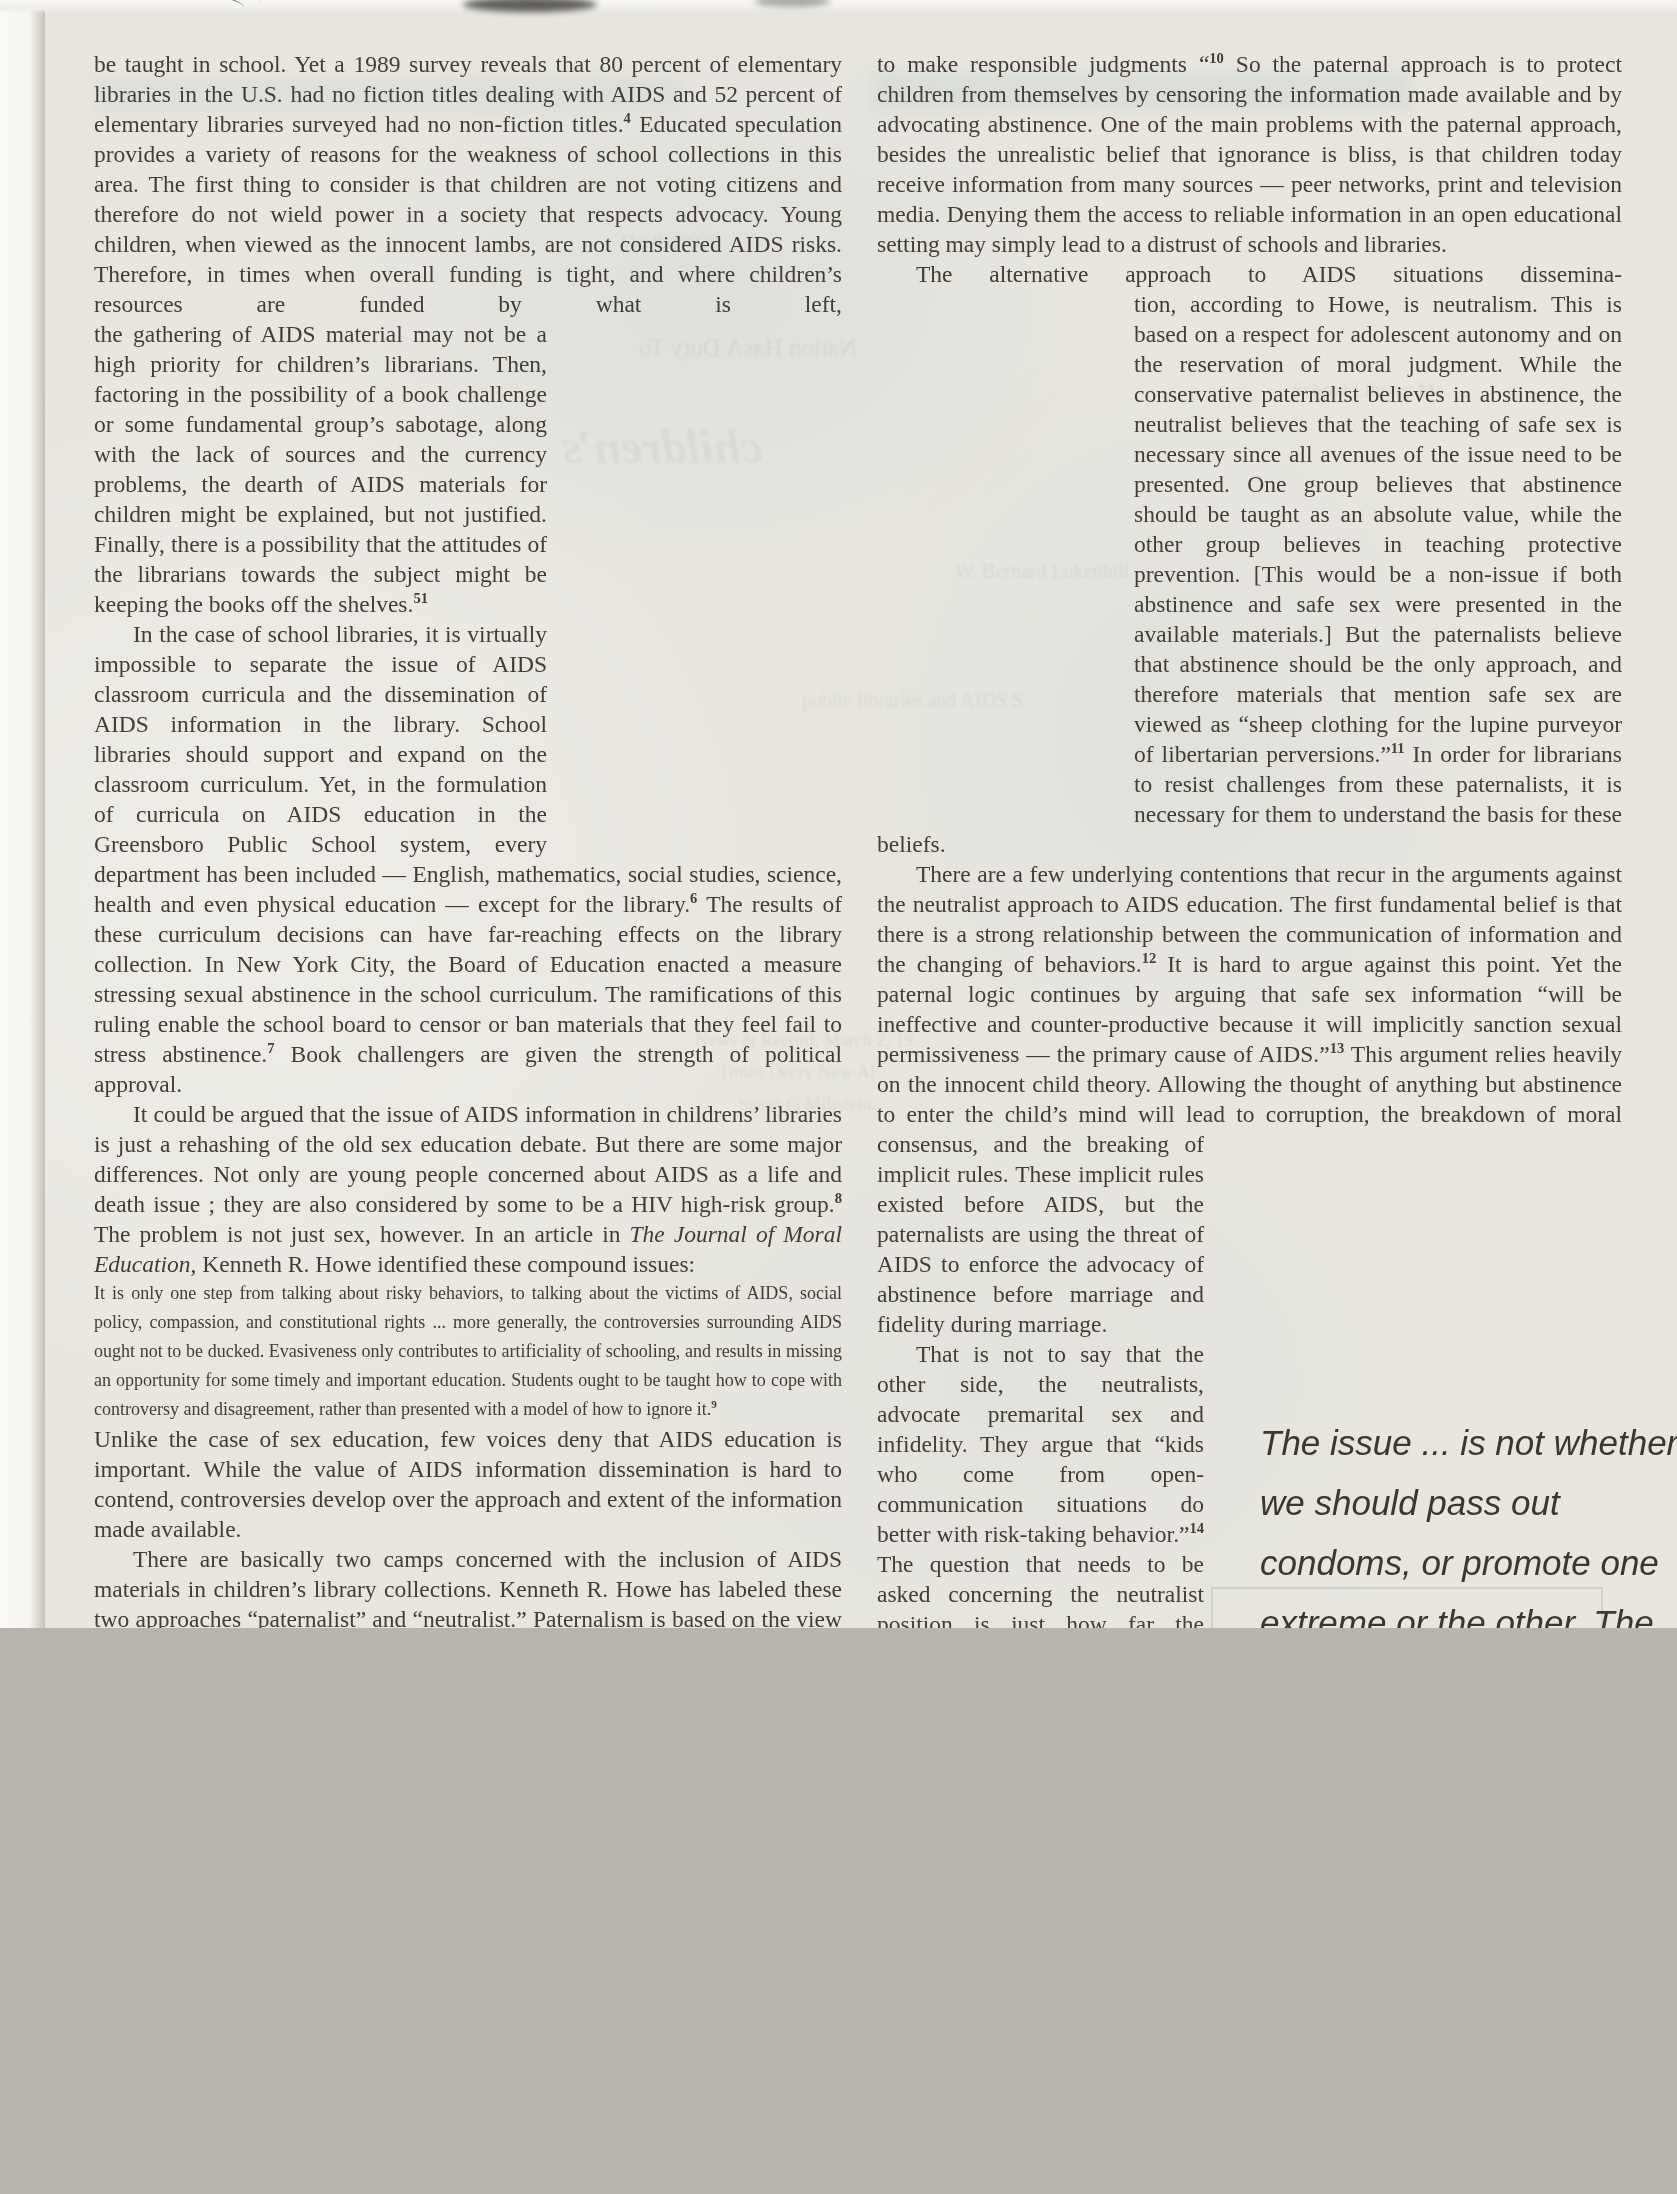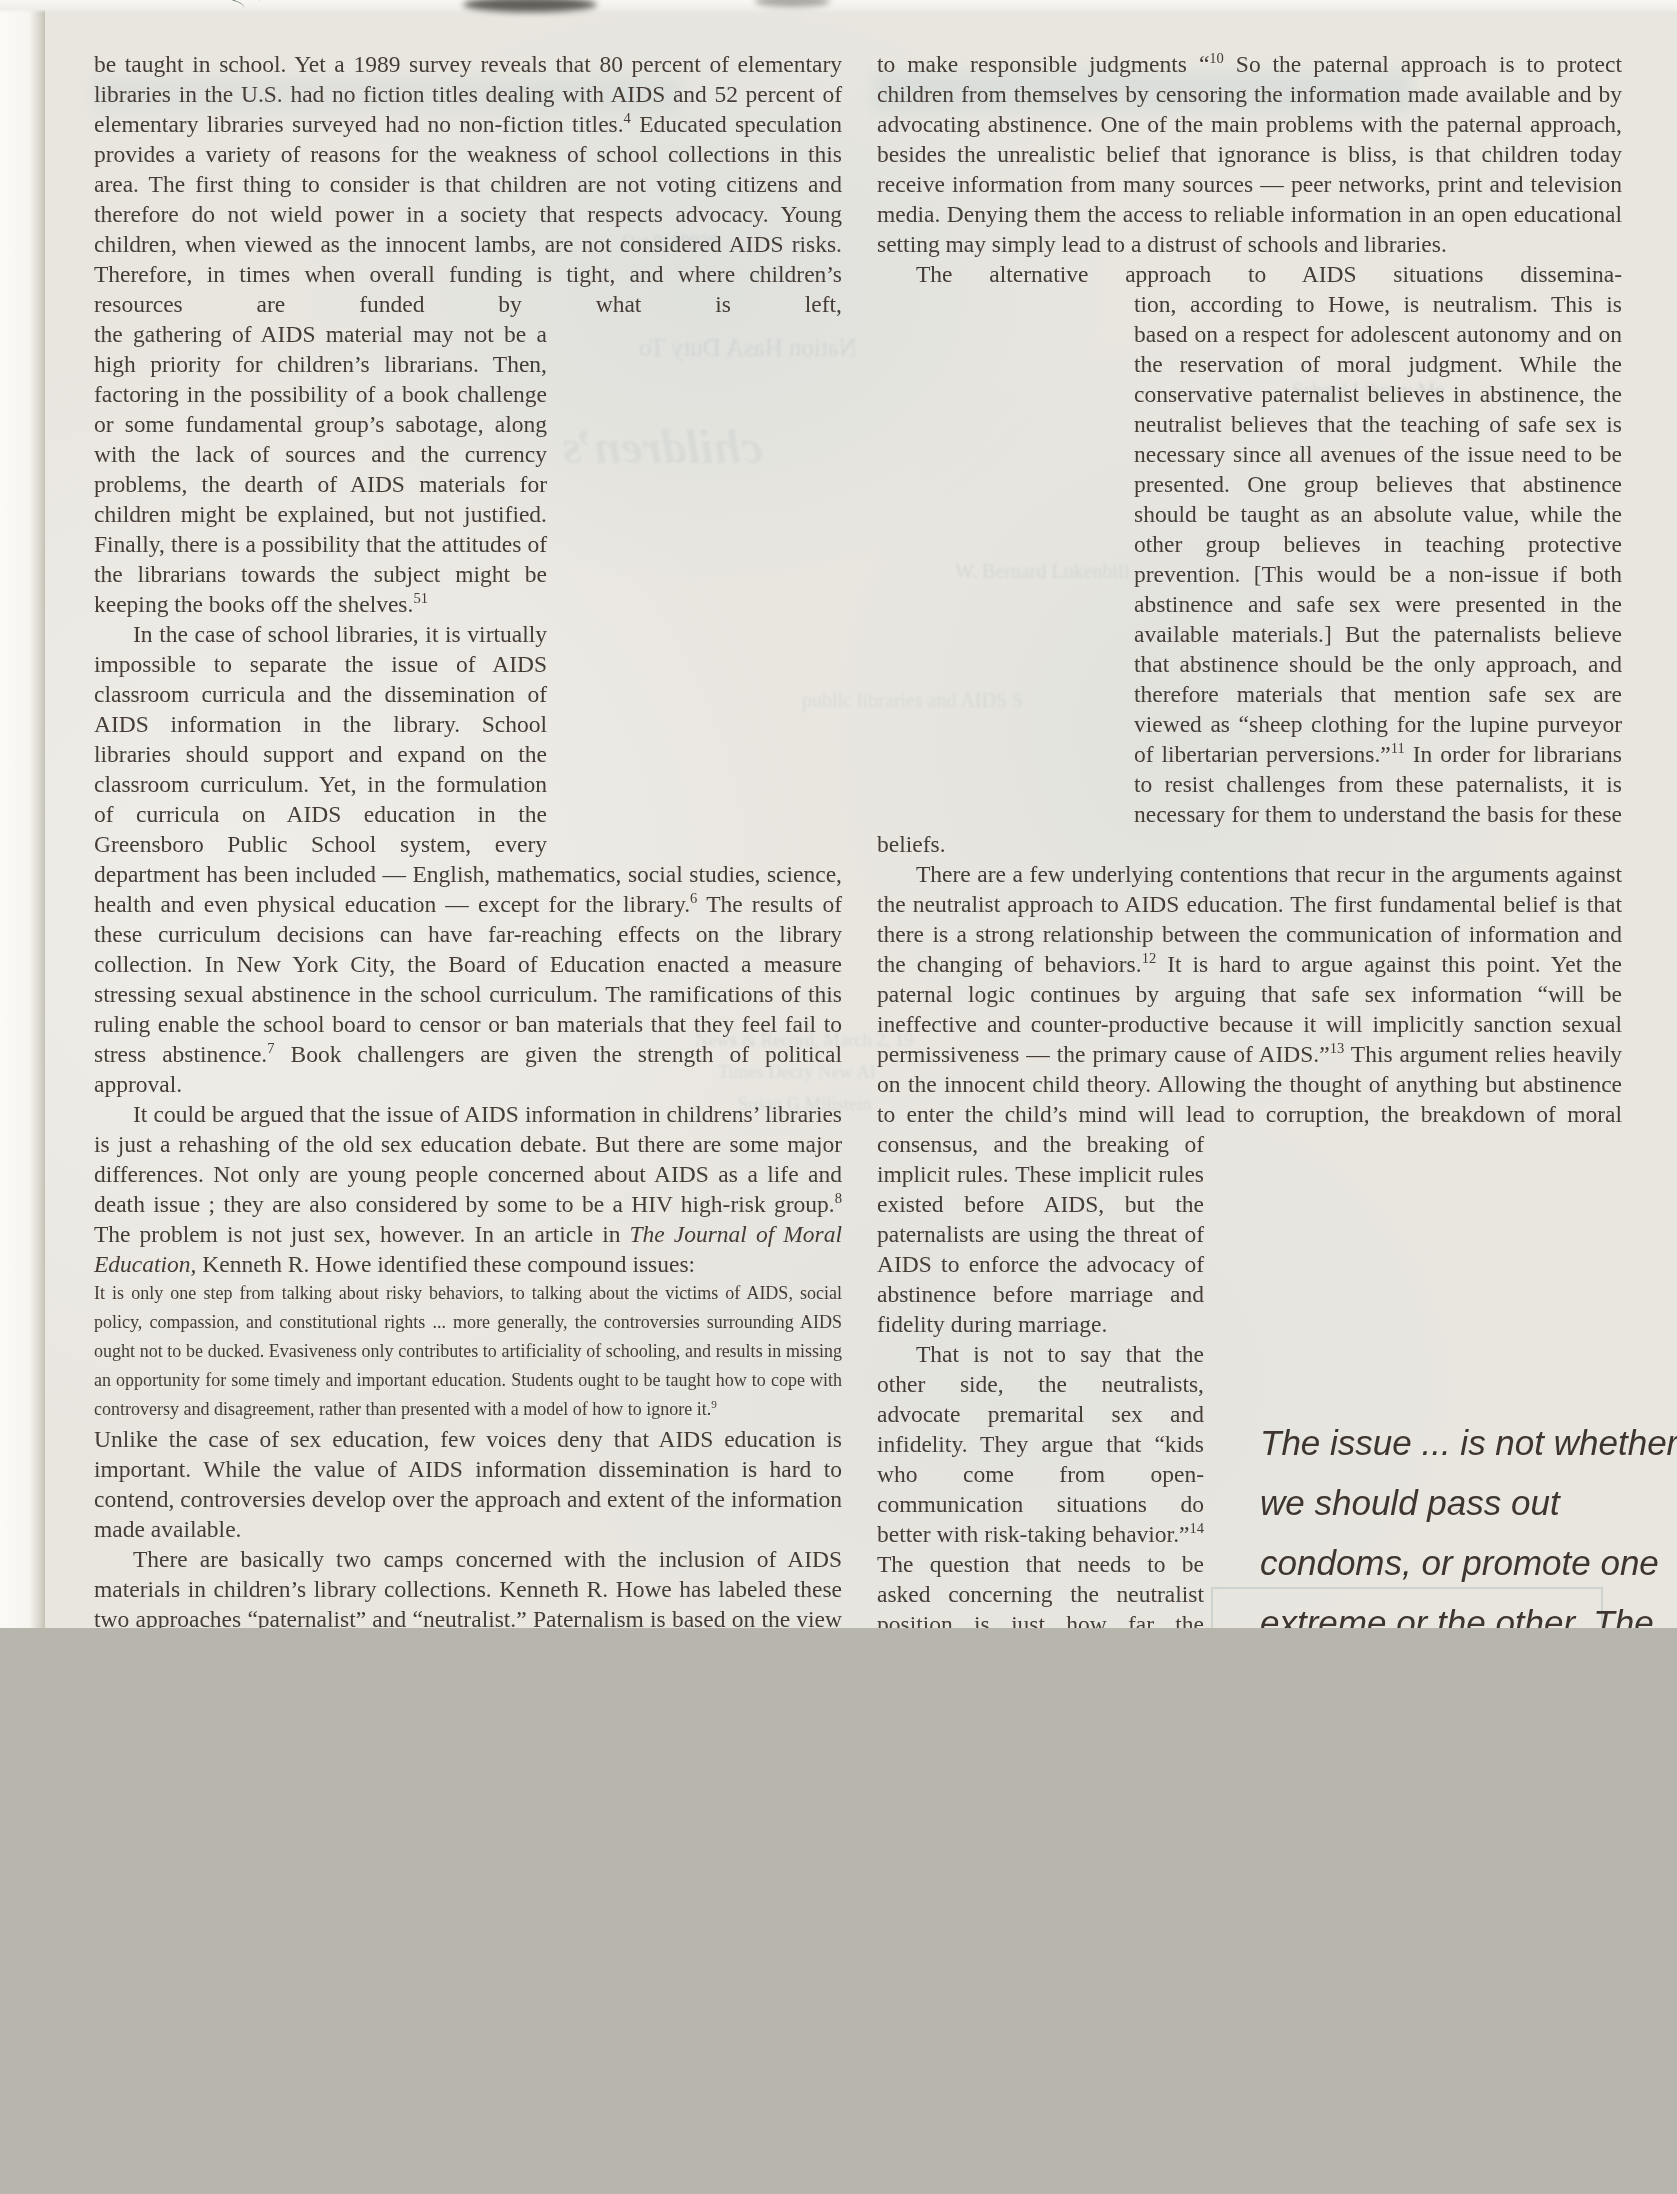--- a/index.html
+++ b/index.html
@@ -15,21 +15,21 @@
   }
   .col { position:absolute; top:49px; text-align:justify; font-size:23.5px; line-height:30px; z-index:3; }
   .col-left  { left:94px; width:748px; }
   .col-right { left:877px; width:745px; }
   .col p { margin:0; padding:0; }
   .ind { text-indent:39px; }
   .force-just { text-align-last:justify; }
   .fl-r  { float:right; width:295px; height:518px; }
   .fl-l  { float:left;  width:257px; height:518px; }
   .fl-r2 { float:right; width:418px; height:795px; }
-  sup { font-size:0.62em; line-height:0; vertical-align:super; }
+  sup { font-size:0.62em; line-height:0; vertical-align:super;font-weight:bold; }
   .bq { margin:15px 0 13.4px 104px; font-size:18px; line-height:29px; }
   .pq {
     position:absolute; z-index:3; font-family:"Liberation Sans", sans-serif;
     font-style:italic; color:#3d352e; font-weight:500;
   }
   .pq1 { left:585px; top:466px; width:398px; font-size:33px; line-height:55px; text-align:center; }
   .pq2 { left:1260px; top:1413px; width:421px; font-size:35px; line-height:60px; text-align:left; }
   .footer-journal {
     position:absolute; left:96px; top:2133px; z-index:4;
     font-family:"Liberation Sans", sans-serif; font-variant-caps:small-caps;

